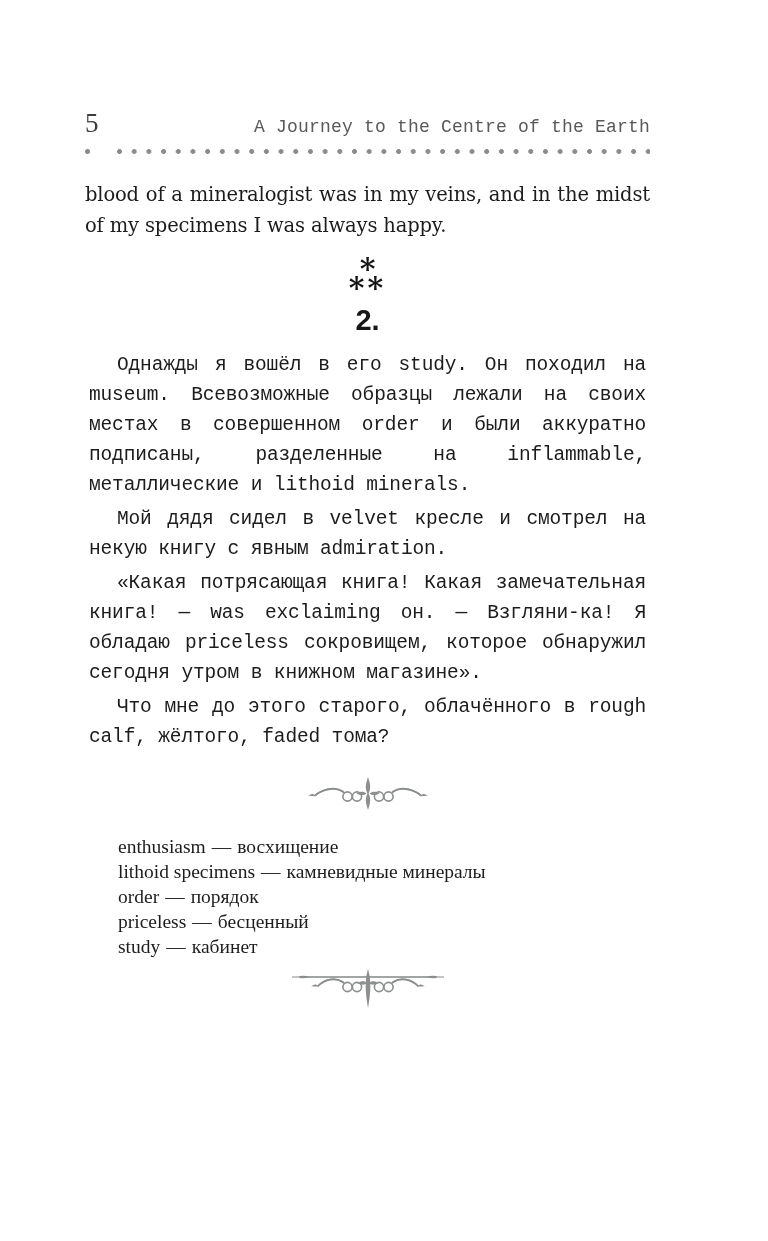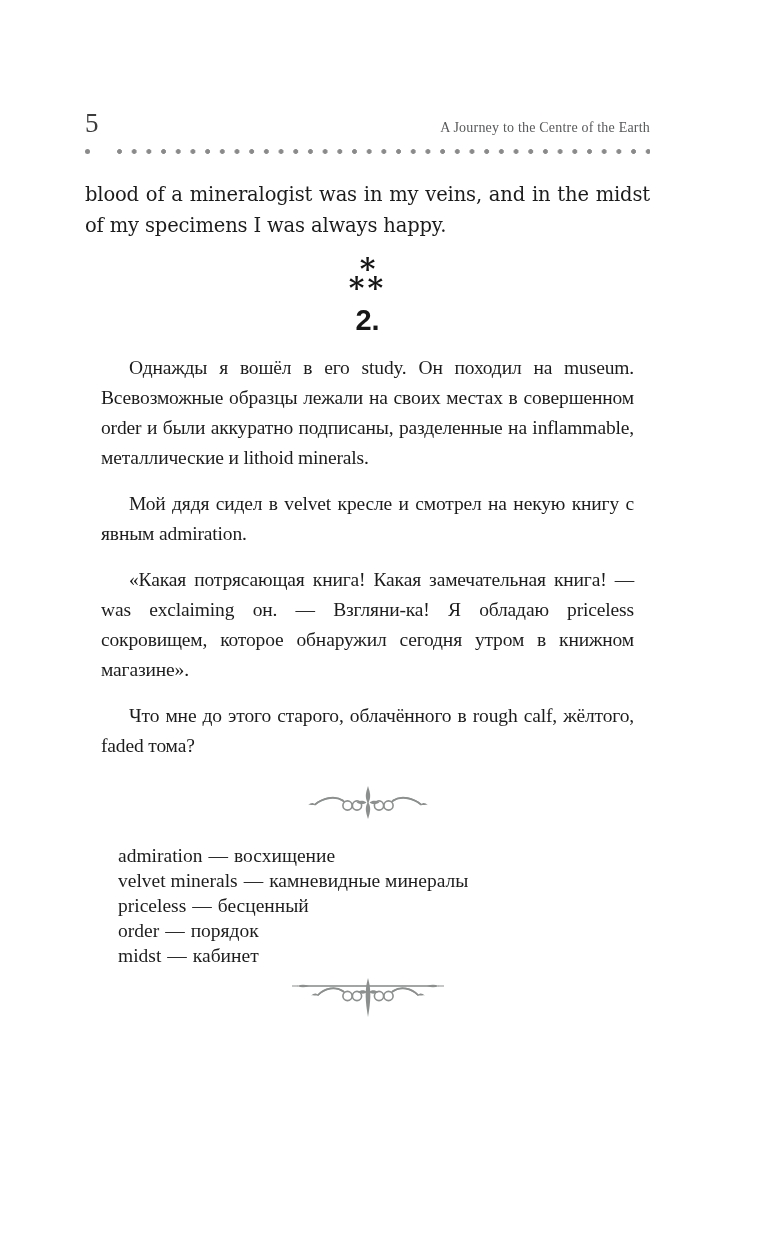--- a/index.html
+++ b/index.html
@@ -15,22 +15,22 @@
   
   .running-head {
     display:flex; justify-content:space-between; align-items:baseline;
     padding-top:110px;
   }
   .pagenum {
     font-family:"Liberation Serif", serif;
     font-size:27px; color:#3c3c3c; line-height:1;
   }
   .run-title {
-    font-family:Liberation Serif, serif;
-    font-size:14px; color:#58595b; letter-spacing:0.2px; line-height:1;
+    font-family:Liberation Mono, monospace;
+    font-size:18px; color:#58595b; letter-spacing:0.2px; line-height:1;
   }
   
   .dotline { display:flex; align-items:center; height:5px; margin-top:12px; }
   .dotline .dot { width:5px; height:5px; border-radius:50%; background:#8a8a8a; flex:none; }
   .dotline .dots {
     flex:1; height:5px; margin-left:27px;
     background-image:radial-gradient(circle at 2.5px 2.5px, #8a8a8a 2.1px, rgba(0,0,0,0) 2.7px);
     background-size:14.7px 5px; background-repeat:repeat-x;
   }
   
@@ -44,23 +44,23 @@
     color:#141414; margin-top:13px;
   }
   .asterism .a1 { display:block; font-size:30px; line-height:1; height:19px; overflow:visible; }
   .asterism .a2 { display:block; font-size:30px; line-height:1; height:24px; letter-spacing:3px; }
   .chapter {
     text-align:center; font-family:"Liberation Sans", sans-serif;
     font-weight:700; font-size:29px; color:#161616;
     margin:8px 0 13px 0; line-height:1.1;
   }
   .ru {
-    font-family:Liberation Serif, serif;
+    font-family:Liberation Mono, monospace;
     font-size:19.5px; line-height:30px; letter-spacing:-0.15px;
-    text-align:justify; margin:16px; text-indent:28px;
+    text-align:justify; margin:4px; text-indent:28px;
   }
   
   .divider-top { text-align:center; margin-top:24px; height:36px; }
   .divider-bottom { text-align:center; margin-top:8px; height:42px; }
   
   .vocab {
     list-style:none; margin:22px 0 0 33px; padding:0;
     font-family:"Liberation Serif", serif;
     font-size:19.5px; line-height:25px; color:#1d1d1d;
   }
@@ -112,25 +112,25 @@
         <path d="M61 34 C63.4 26.5 64.4 22.5 61 16.5 C57.6 22.5 58.6 26.5 61 34 Z"></path>
         <path d="M49.5 17.5 C53.5 15.3 56.5 15.3 59.5 17.5 C56.5 19.7 53.5 19.7 49.5 17.5 Z"></path>
         <path d="M72.5 17.5 C68.5 15.3 65.5 15.3 62.5 17.5 C65.5 19.7 68.5 19.7 72.5 17.5 Z"></path>
         <path d="M8 19.5 C5 21 3.5 19 1 20.3 C4 17 6.5 17.5 8 19.5 Z"></path>
         <path d="M114 19.5 C117 21 118.5 19 121 20.3 C118 17 115.5 17.5 114 19.5 Z"></path>
       </g>
     </svg>
   </div>
 
   <ul class="vocab">
-    <li><span class="term">admiration</span><span class="sep">—</span><span class="tr">восхищение</span></li>
-    <li><span class="term">velvet minerals</span><span class="sep">—</span><span class="tr">камневидные минералы</span></li>
+    <li><span class="term">enthusiasm</span><span class="sep">—</span><span class="tr">восхищение</span></li>
+    <li><span class="term">lithoid specimens</span><span class="sep">—</span><span class="tr">камневидные минералы</span></li>
+    <li><span class="term">order</span><span class="sep">—</span><span class="tr">порядок</span></li>
     <li><span class="term">priceless</span><span class="sep">—</span><span class="tr">бесценный</span></li>
-    <li><span class="term">order</span><span class="sep">—</span><span class="tr">порядок</span></li>
-    <li><span class="term">midst</span><span class="sep">—</span><span class="tr">кабинет</span></li>
+    <li><span class="term">study</span><span class="sep">—</span><span class="tr">кабинет</span></li>
   </ul>
 
   <div class="divider-bottom">
     <svg width="152" height="42" viewBox="0 0 152 42" xmlns="http://www.w3.org/2000/svg">
       <g fill="#8b8f8e">
         <rect x="14" y="9.2" width="124" height="1.6"></rect>
         <rect x="0" y="9.5" width="6" height="1"></rect>
         <path d="M5 10 C9 8.4 13 8.4 17 10 C13 11.6 9 11.6 5 10 Z"></path>
         <rect x="146" y="9.5" width="6" height="1"></rect>
         <path d="M147 10 C143 8.4 139 8.4 135 10 C139 11.6 143 11.6 147 10 Z"></path>

